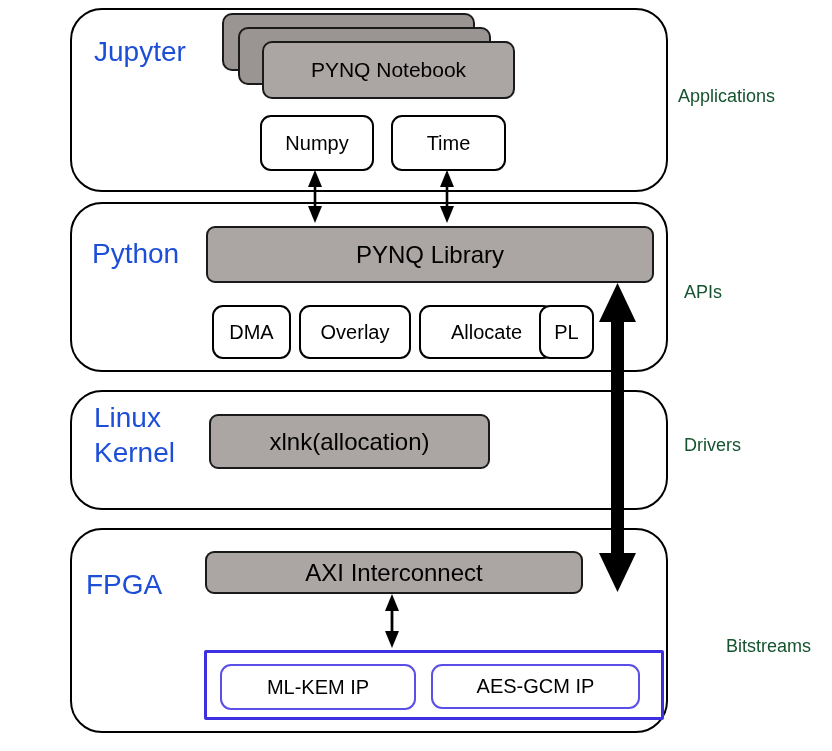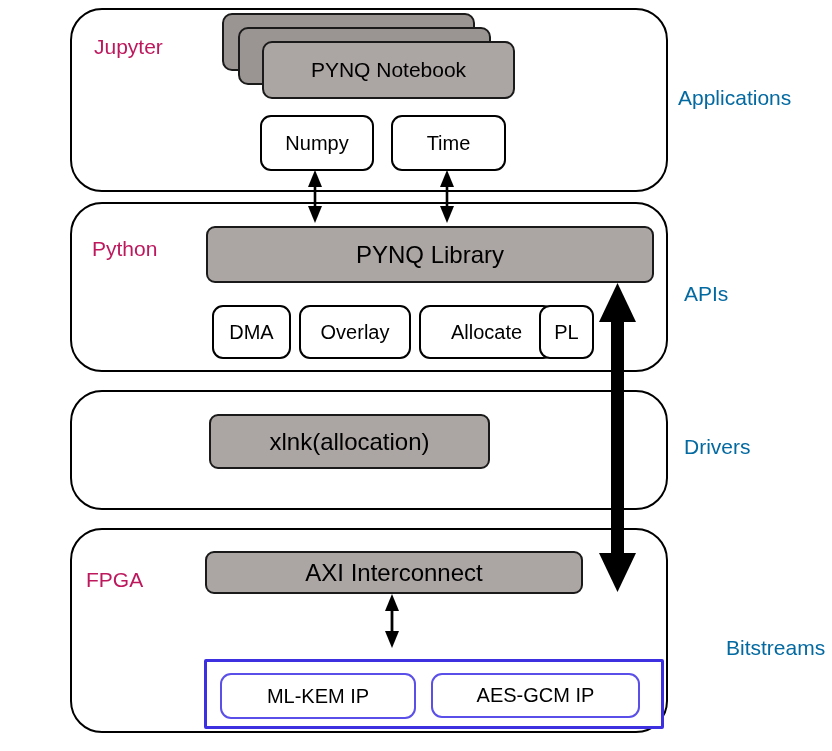--- a/index.html
+++ b/index.html
@@ -18,30 +18,30 @@
     position: absolute;
     left: 70px;
     width: 598px;
     background: #ffffff;
     border: 2px solid #000;
     border-radius: 32px;
   }
 
   .sec-label {
     position: absolute;
-    font-size: 21px;
+    font-size: 28px;
     line-height: 1.25;
     white-space: pre-line;
-    color: #be185d;
+    color: #1d4ed8;
   }
 
   .side-label {
     position: absolute;
-    font-size: 21px;
-    color: #0369a1;
+    font-size: 18px;
+    color: #14532d;
     white-space: nowrap;
   }
 
   .graybox {
     position: absolute;
     background: var(--box-gray, #aba5a3);
     border: 2px solid #1a1a1a;
     border-radius: 9px;
     display: flex;
     align-items: center;
@@ -140,35 +140,37 @@
     <div class="whitebox" style="left:347px; top:101px; width:135px; height:54px;">
       <span>Allocate</span>
     </div>
     <div class="whitebox" style="left:467px; top:101px; width:55px; height:54px;">
       <span>PL</span>
     </div>
   </div>
   <div class="side-label" style="left:684px; top:282px;">APIs</div>
 
   <div class="section" style="top:390px; height:120px;">
+    <div class="sec-label" style="left:22px; top:8px;">Linux
+Kernel</div>
 
     <div class="graybox" style="left:137px; top:22px; width:281px; height:55px;">
       <span>xlnk(allocation)</span>
     </div>
   </div>
   <div class="side-label" style="left:684px; top:435px;">Drivers</div>
 
   <div class="section" style="top:528px; height:205px;">
     <div class="sec-label" style="left:14px; top:37px;">FPGA</div>
 
     <div class="graybox" style="left:133px; top:21px; width:378px; height:43px;">
       <span>AXI Interconnect</span>
     </div>
 
-    <div class="blue-container" style="left:132px; top:120px; width:460px; height:70px;margin-top:9px;">
+    <div class="blue-container" style="left:132px; top:120px; width:460px; height:70px;">
       <div class="bluebox" style="left:13px; top:11px; width:196px; height:46px;">
         <span>ML-KEM IP</span>
       </div>
       <div class="bluebox" style="left:224px; top:11px; width:209px; height:45px;">
         <span>AES-GCM IP</span>
       </div>
     </div>
   </div>
   <div class="side-label" style="left:726px; top:636px;">Bitstreams</div>
 

